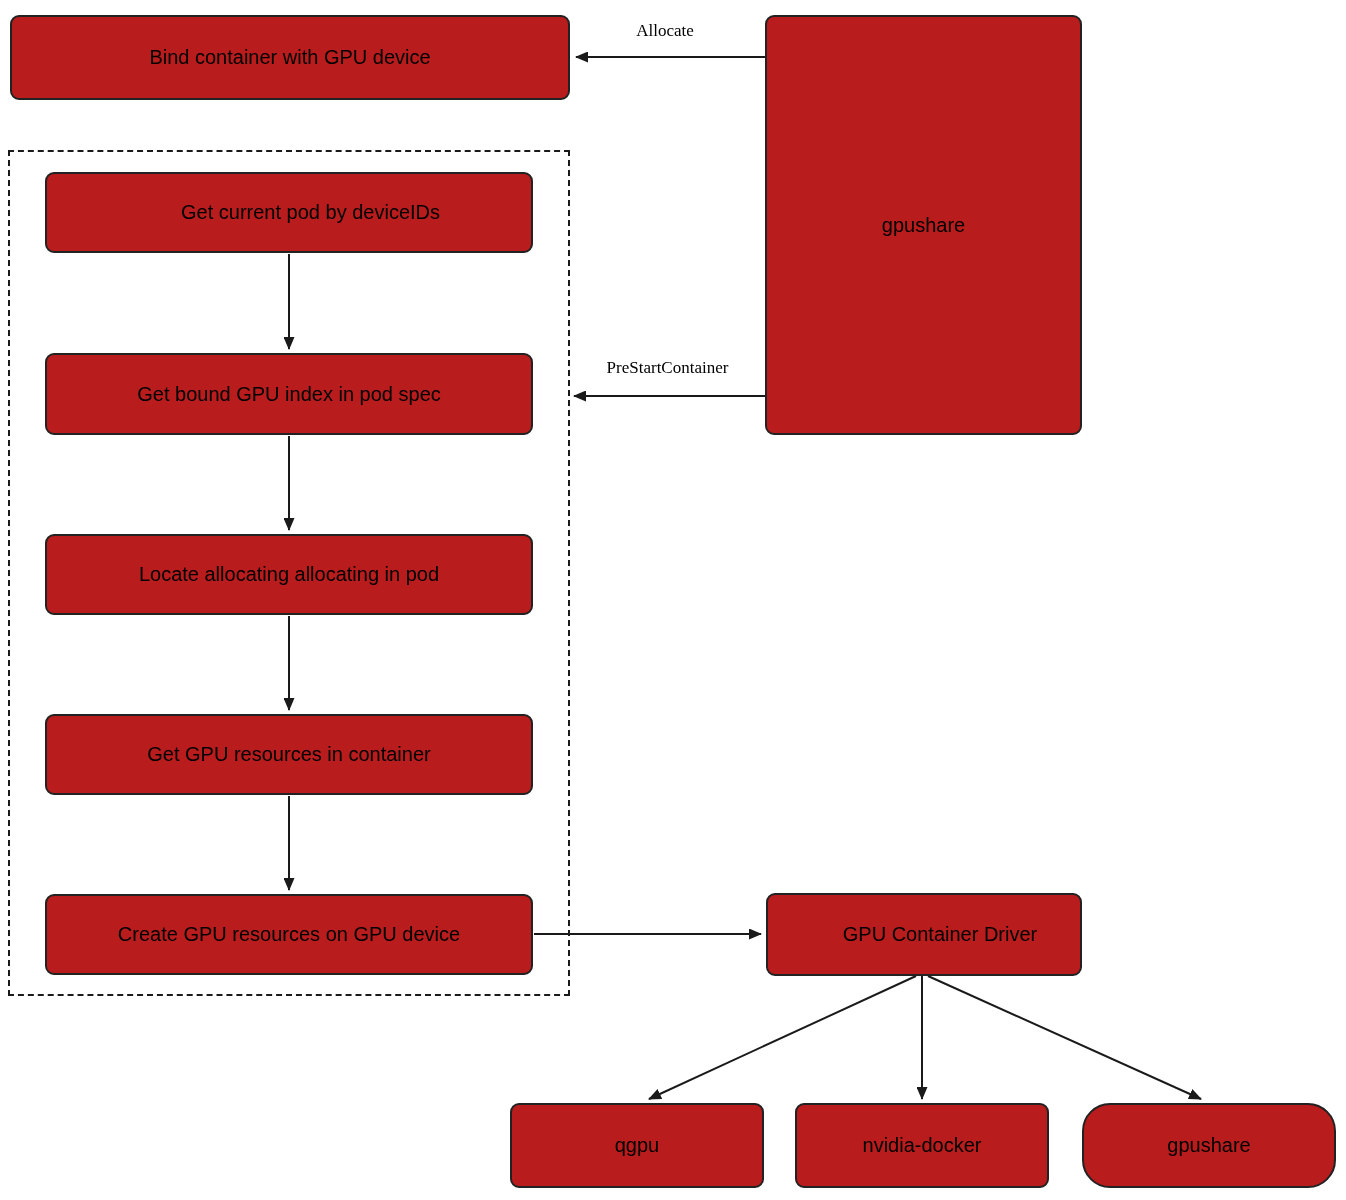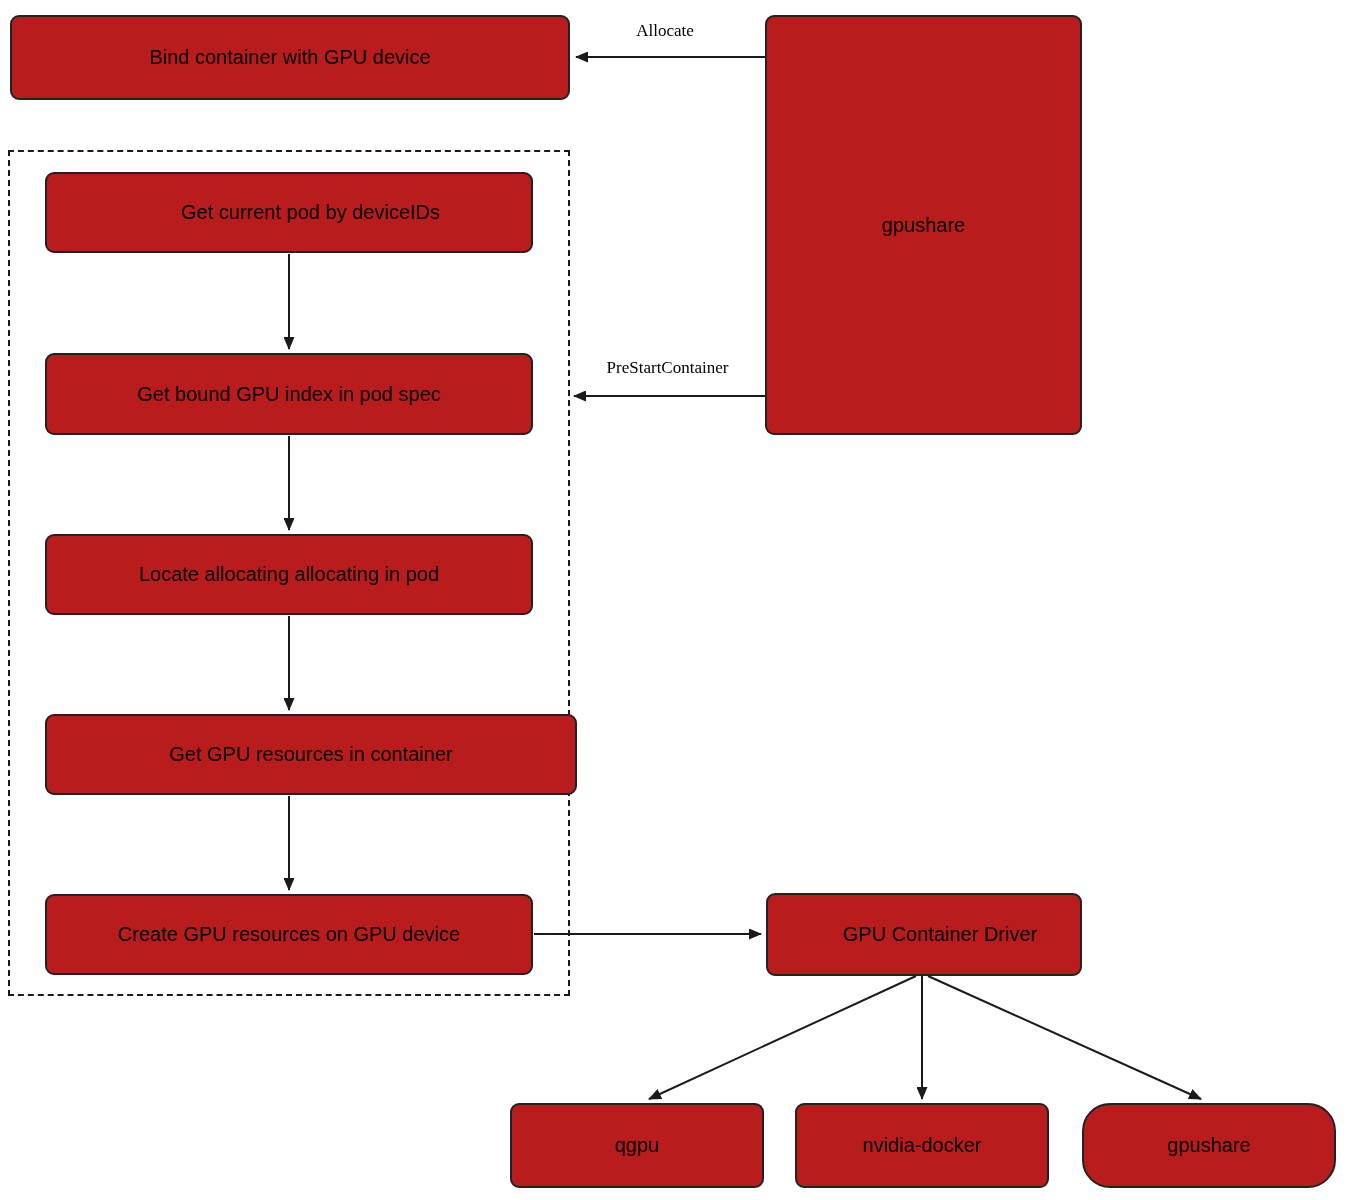--- a/index.html
+++ b/index.html
@@ -94,21 +94,21 @@
   </div>
 
   <div class="node" style="left:45px; top:353px; width:488px; height:82px;">
     <span>Get bound GPU index in pod spec</span>
   </div>
 
   <div class="node" style="left:45px; top:534px; width:488px; height:81px;">
     <span>Locate allocating allocating in pod</span>
   </div>
 
-  <div class="node" style="left:45px; top:714px; width:532px; height:81px;text-align:center;">
+  <div class="node" style="left:45px; top:714px; width:488px; height:81px;text-align:center;">
     <span>Get GPU resources in container</span>
   </div>
 
   <div class="node" style="left:45px; top:894px; width:488px; height:81px;">
     <span>Create GPU resources on GPU device</span>
   </div>
 
   <div class="node" style="left:766px; top:893px; width:316px; height:83px;padding-left:32px;">
     <span>GPU Container Driver</span>
   </div>

